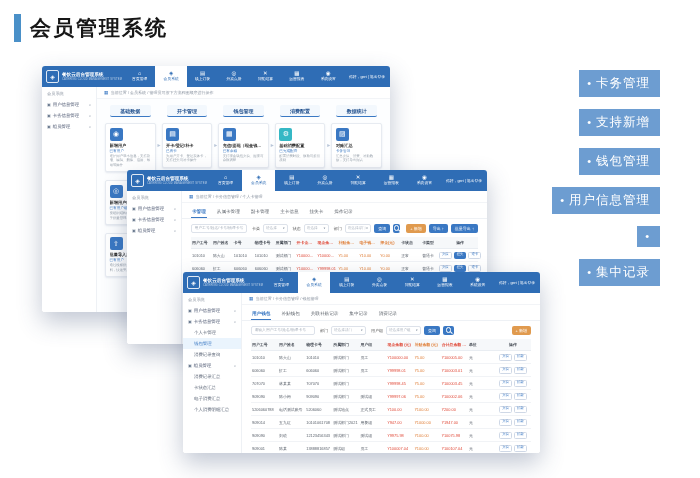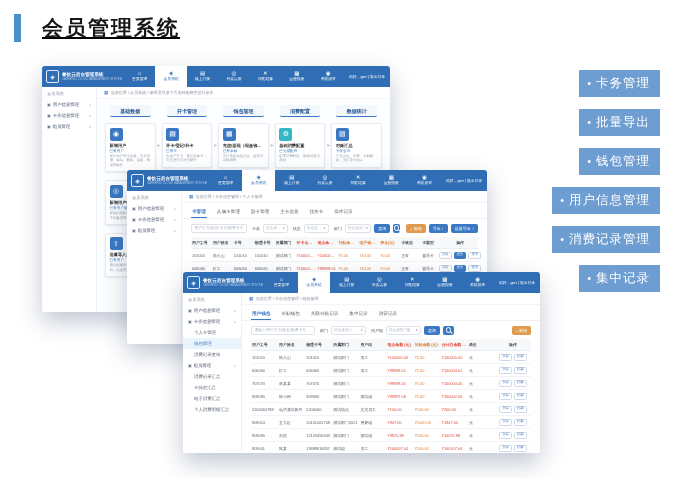--- a/index.html
+++ b/index.html
@@ -1,20 +1,20 @@
 <!DOCTYPE html>
 <html><head>
 <meta charset="utf-8">
 <style>
   html,body{margin:0;padding:0;background:#fff;}
   body{font-family:"Liberation Sans","DejaVu Sans",sans-serif;}
   .stage{position:relative;width:700px;height:478px;background:#fff;overflow:hidden;}
 
   
-  .title-row{position:absolute;left:14px;top:14px;display:flex;align-items:flex-start;gap:21px;z-index:6;text-decoration:underline;}
+  .title-row{position:absolute;left:14px;top:14px;display:flex;align-items:flex-start;gap:9px;z-index:6;}
   .t-bar{width:7px;height:28px;background:#4a90c8;}
   .title-row h1{font-size:21px;font-weight:bold;color:#161616;margin:0;letter-spacing:2px;}
 
   
   .features{position:absolute;right:40px;top:70px;display:flex;flex-direction:column;align-items:flex-end;gap:12px;z-index:5;}
   .pill{background:#6d9dd1;color:#fff;font-size:12.5px;padding:5px 10px 5px 8px;display:flex;align-items:center;gap:4px;letter-spacing:1px;}
   .pill .bullet{font-size:11px;line-height:1;}
 
   
   .window{position:absolute;background:#fff;border-radius:3px;box-shadow:0 10px 24px rgba(50,70,110,.30);overflow:hidden;}
@@ -108,33 +108,32 @@
     <h1>会员管理系统</h1>
   </div>
 
   <div class="features">
       <div class="pill">
       <span class="bullet">•</span>
       <span>卡务管理</span>
     </div>
       <div class="pill">
       <span class="bullet">•</span>
-      <span>批量导出</span>
+      <span>支持新增</span>
     </div>
       <div class="pill">
       <span class="bullet">•</span>
       <span>钱包管理</span>
     </div>
       <div class="pill">
       <span class="bullet">•</span>
       <span>用户信息管理</span>
     </div>
       <div class="pill">
       <span class="bullet">•</span>
-      <span>消费记录管理</span>
     </div>
       <div class="pill">
       <span class="bullet">•</span>
       <span>集中记录</span>
     </div>
     </div>
 
   <section class="window win-a">
     <header class="appnav">
       <div class="logo">

